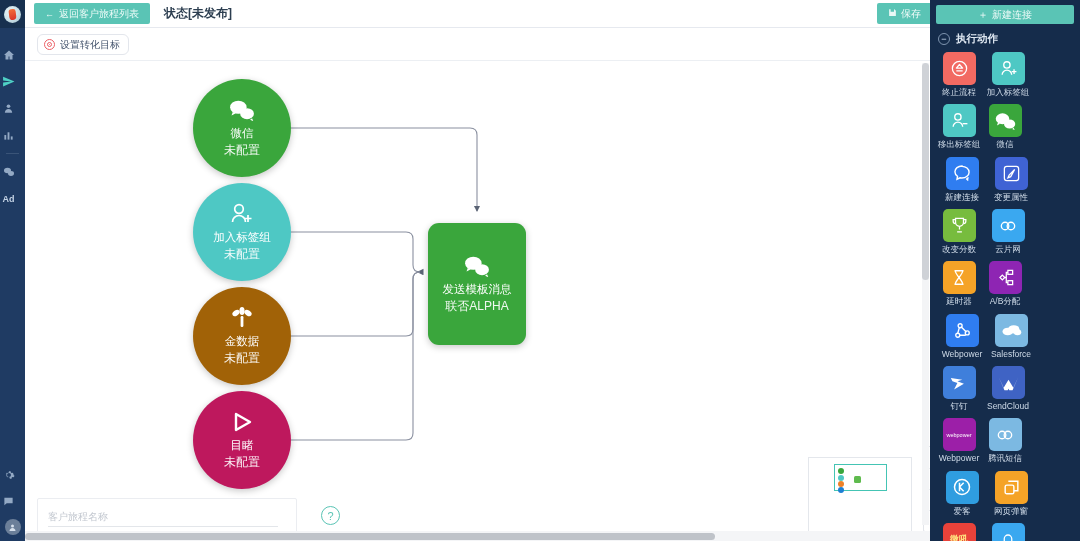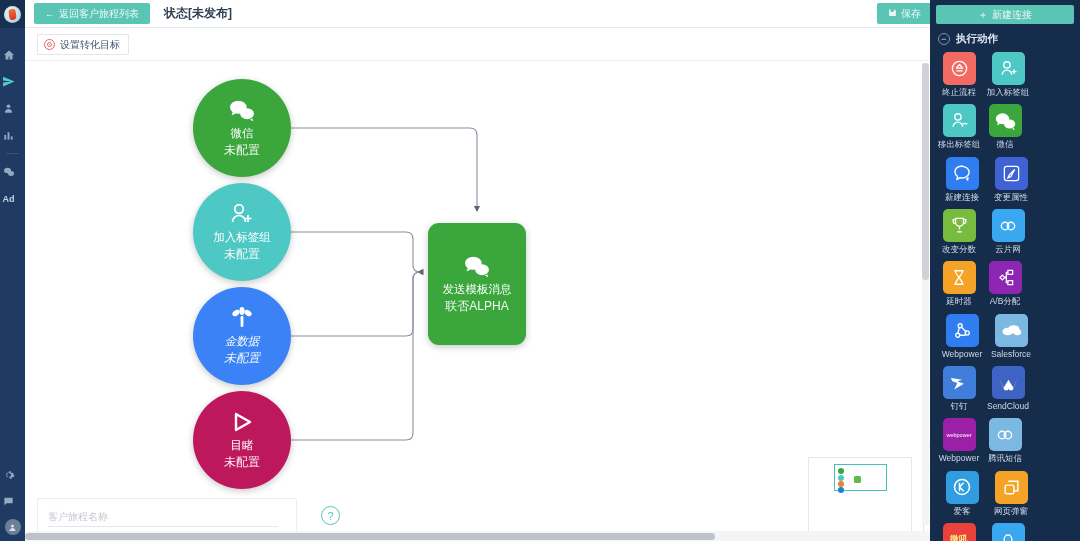--- a/index.html
+++ b/index.html
@@ -71,21 +71,21 @@
   .tb-act + .tb-act { border-left: 1px solid #6fd0c2; }
   .tb-ico { font-size: 9px; opacity: .95; }
 
   
   .subbar {
     position: absolute; left: 25px; top: 28px; width: 1055px; height: 33px;
     background: #fff; border-bottom: 1px solid #eceff3; z-index: 25;
   }
   .goal-btn {
     position: absolute; left: 12px; top: 6px; height: 21px; padding: 0 8px 0 6px;
-    border: 1px solid #e3e6ec; border-radius: 1px; background: #fff;
+    border: 1px solid #e3e6ec; border-radius: 6px; background: #fff;
     display: flex; align-items: center; gap: 5px; font-size: 10px; color: #42526b;
     cursor: pointer;
   }
   .target-ico { width: 11px; height: 11px; position: relative; }
   .target-ico i {
     position: absolute; border-radius: 50%; border: 1.2px solid #ec5f66; display: block;
   }
   .t1 { inset: 0; }
   .t2 { inset: 3px; }
   .t3 { inset: 4.6px; background: #ec5f66; border: none !important; }
@@ -336,21 +336,21 @@
               <path d="M3.5 20c0-3.6 2.9-6.5 6.5-6.5s6.5 2.9 6.5 6.5"></path>
               <path d="M19 13v7M15.5 16.5h7"></path>
             </svg>
         </span>
         <span class="node-title">加入标签组</span>
         <span class="node-sub">未配置</span>
       </div>
     </div>
 
     <div class="node" style="left:168px; top:226px;">
-      <div class="circ-node" style="background:#3b82f6;font-style:italic;">
+      <div class="circ-node" style="background:#a16207;">
         <span class="node-ico">
           <svg width="24" height="22" viewBox="0 0 24 22" fill="#fff">
               <ellipse cx="6" cy="6" rx="4" ry="2.6" transform="rotate(-35 6 6)"></ellipse>
               <ellipse cx="18" cy="6" rx="4" ry="2.6" transform="rotate(35 18 6)"></ellipse>
               <ellipse cx="12" cy="4" rx="2.6" ry="4"></ellipse>
               <rect x="10.6" y="9" width="2.8" height="11" rx="1.2"></rect>
             </svg>
         </span>
         <span class="node-title">金数据</span>
         <span class="node-sub">未配置</span>

